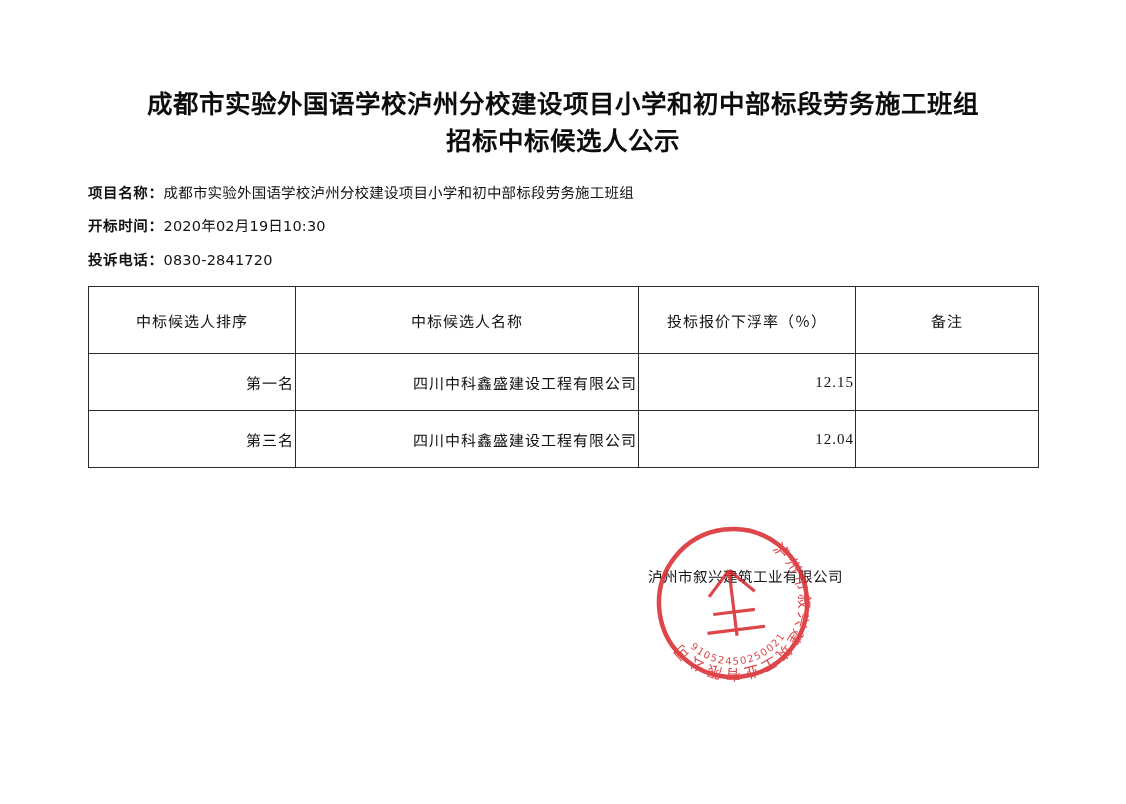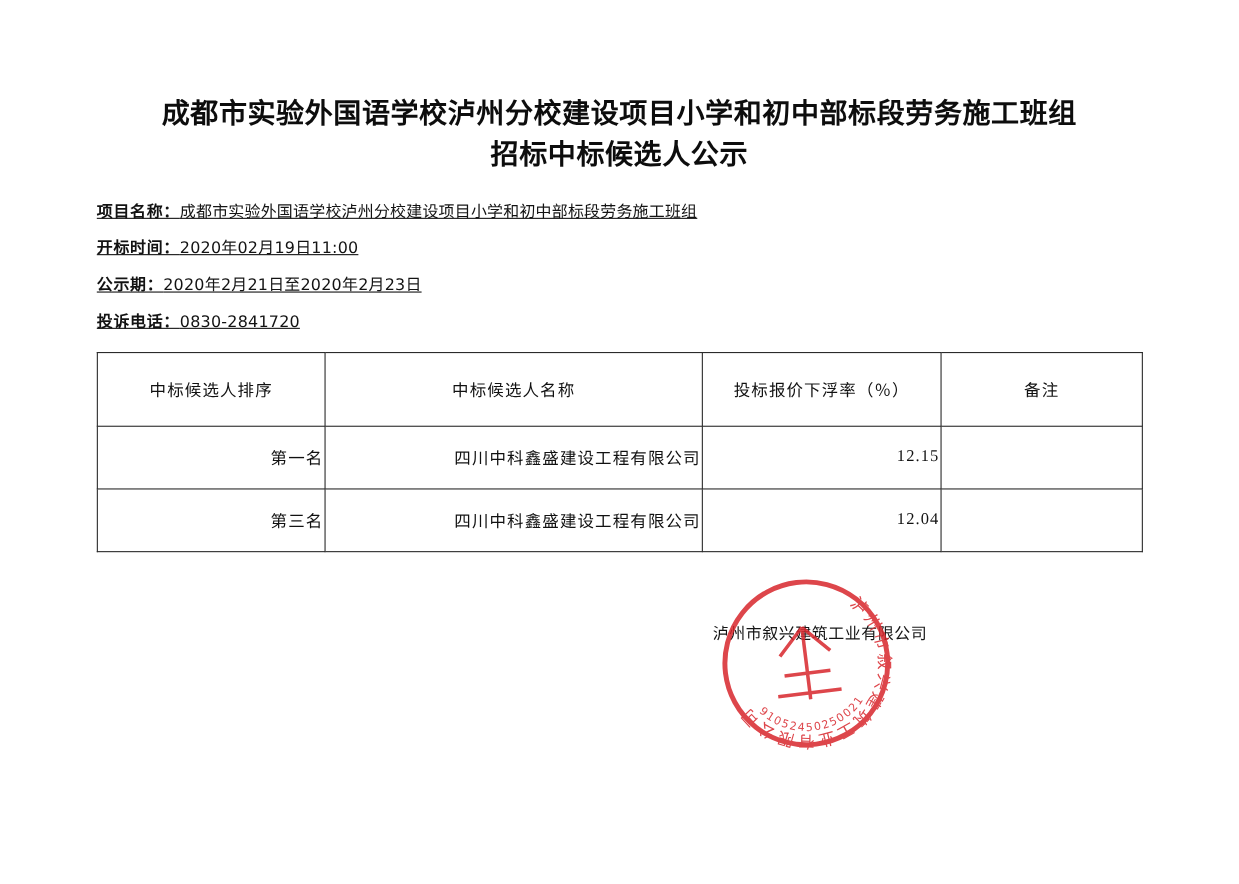--- a/index.html
+++ b/index.html
@@ -39,21 +39,20 @@
   .meta {
     margin: 26px 0 0 0;
     padding: 0 0 0 88px;
   }
   .meta-row {
     font-size: 14.5px;
     line-height: 1;
     margin-bottom: 19px;
     color: #131313;
     white-space: nowrap;
-    text-decoration: underline;
   }
   .meta-label {
     font-weight: bold;
     letter-spacing: 0.6px;
   }
   .meta-value {
     letter-spacing: 0.2px;
   }
   table.result-table {
     border-collapse: collapse;
@@ -115,24 +114,21 @@
   <h1 class="doc-title">
     <span>成都市实验外国语学校泸州分校建设项目小学和初中部标段劳务施工班组</span>
     <span class="line2">招标中标候选人公示</span>
   </h1>
 
   <div class="meta">
     <div class="meta-row">
       <span class="meta-label">项目名称：</span><span class="meta-value">成都市实验外国语学校泸州分校建设项目小学和初中部标段劳务施工班组</span>
     </div>
     <div class="meta-row">
-      <span class="meta-label">开标时间：</span><span class="meta-value">2020年02月19日11:00</span>
-    </div>
-    <div class="meta-row">
-      <span class="meta-label">公示期：</span><span class="meta-value">2020年2月21日至2020年2月23日</span>
+      <span class="meta-label">开标时间：</span><span class="meta-value">2020年02月19日10:30</span>
     </div>
     <div class="meta-row">
       <span class="meta-label">投诉电话：</span><span class="meta-value">0830-2841720</span>
     </div>
   </div>
 
   <table class="result-table">
     <colgroup>
       <col class="c1">
         <col class="c2">

